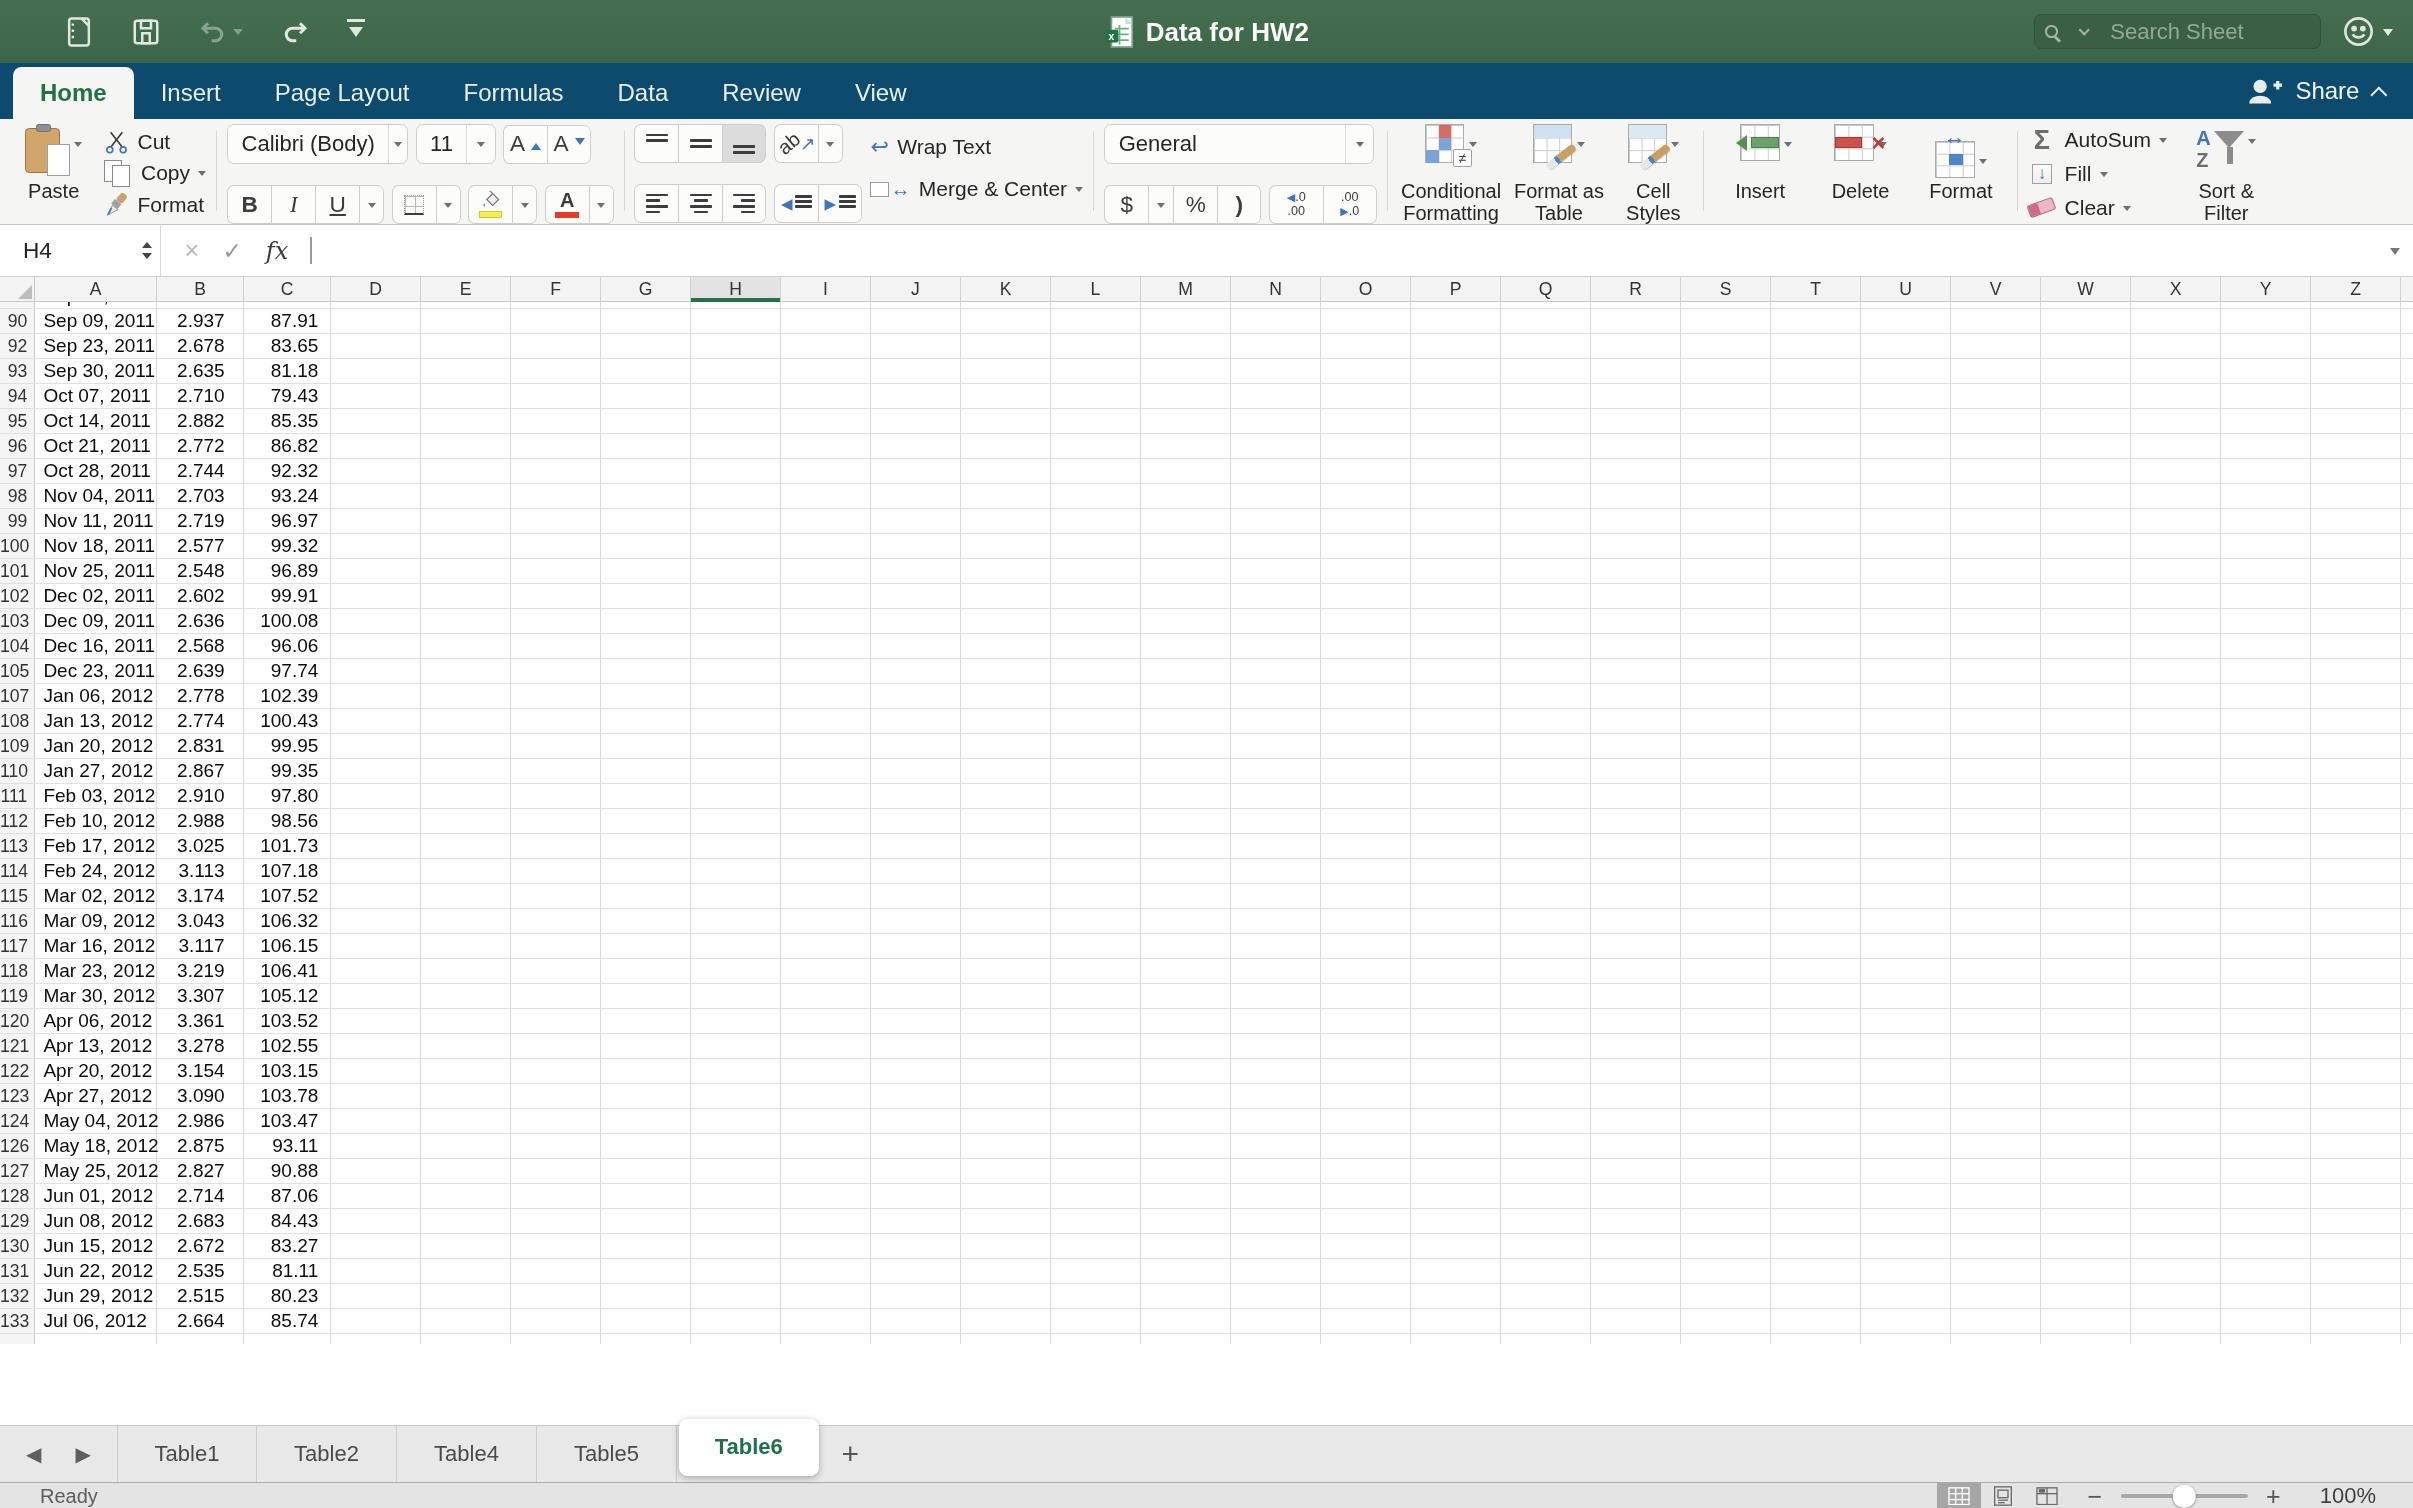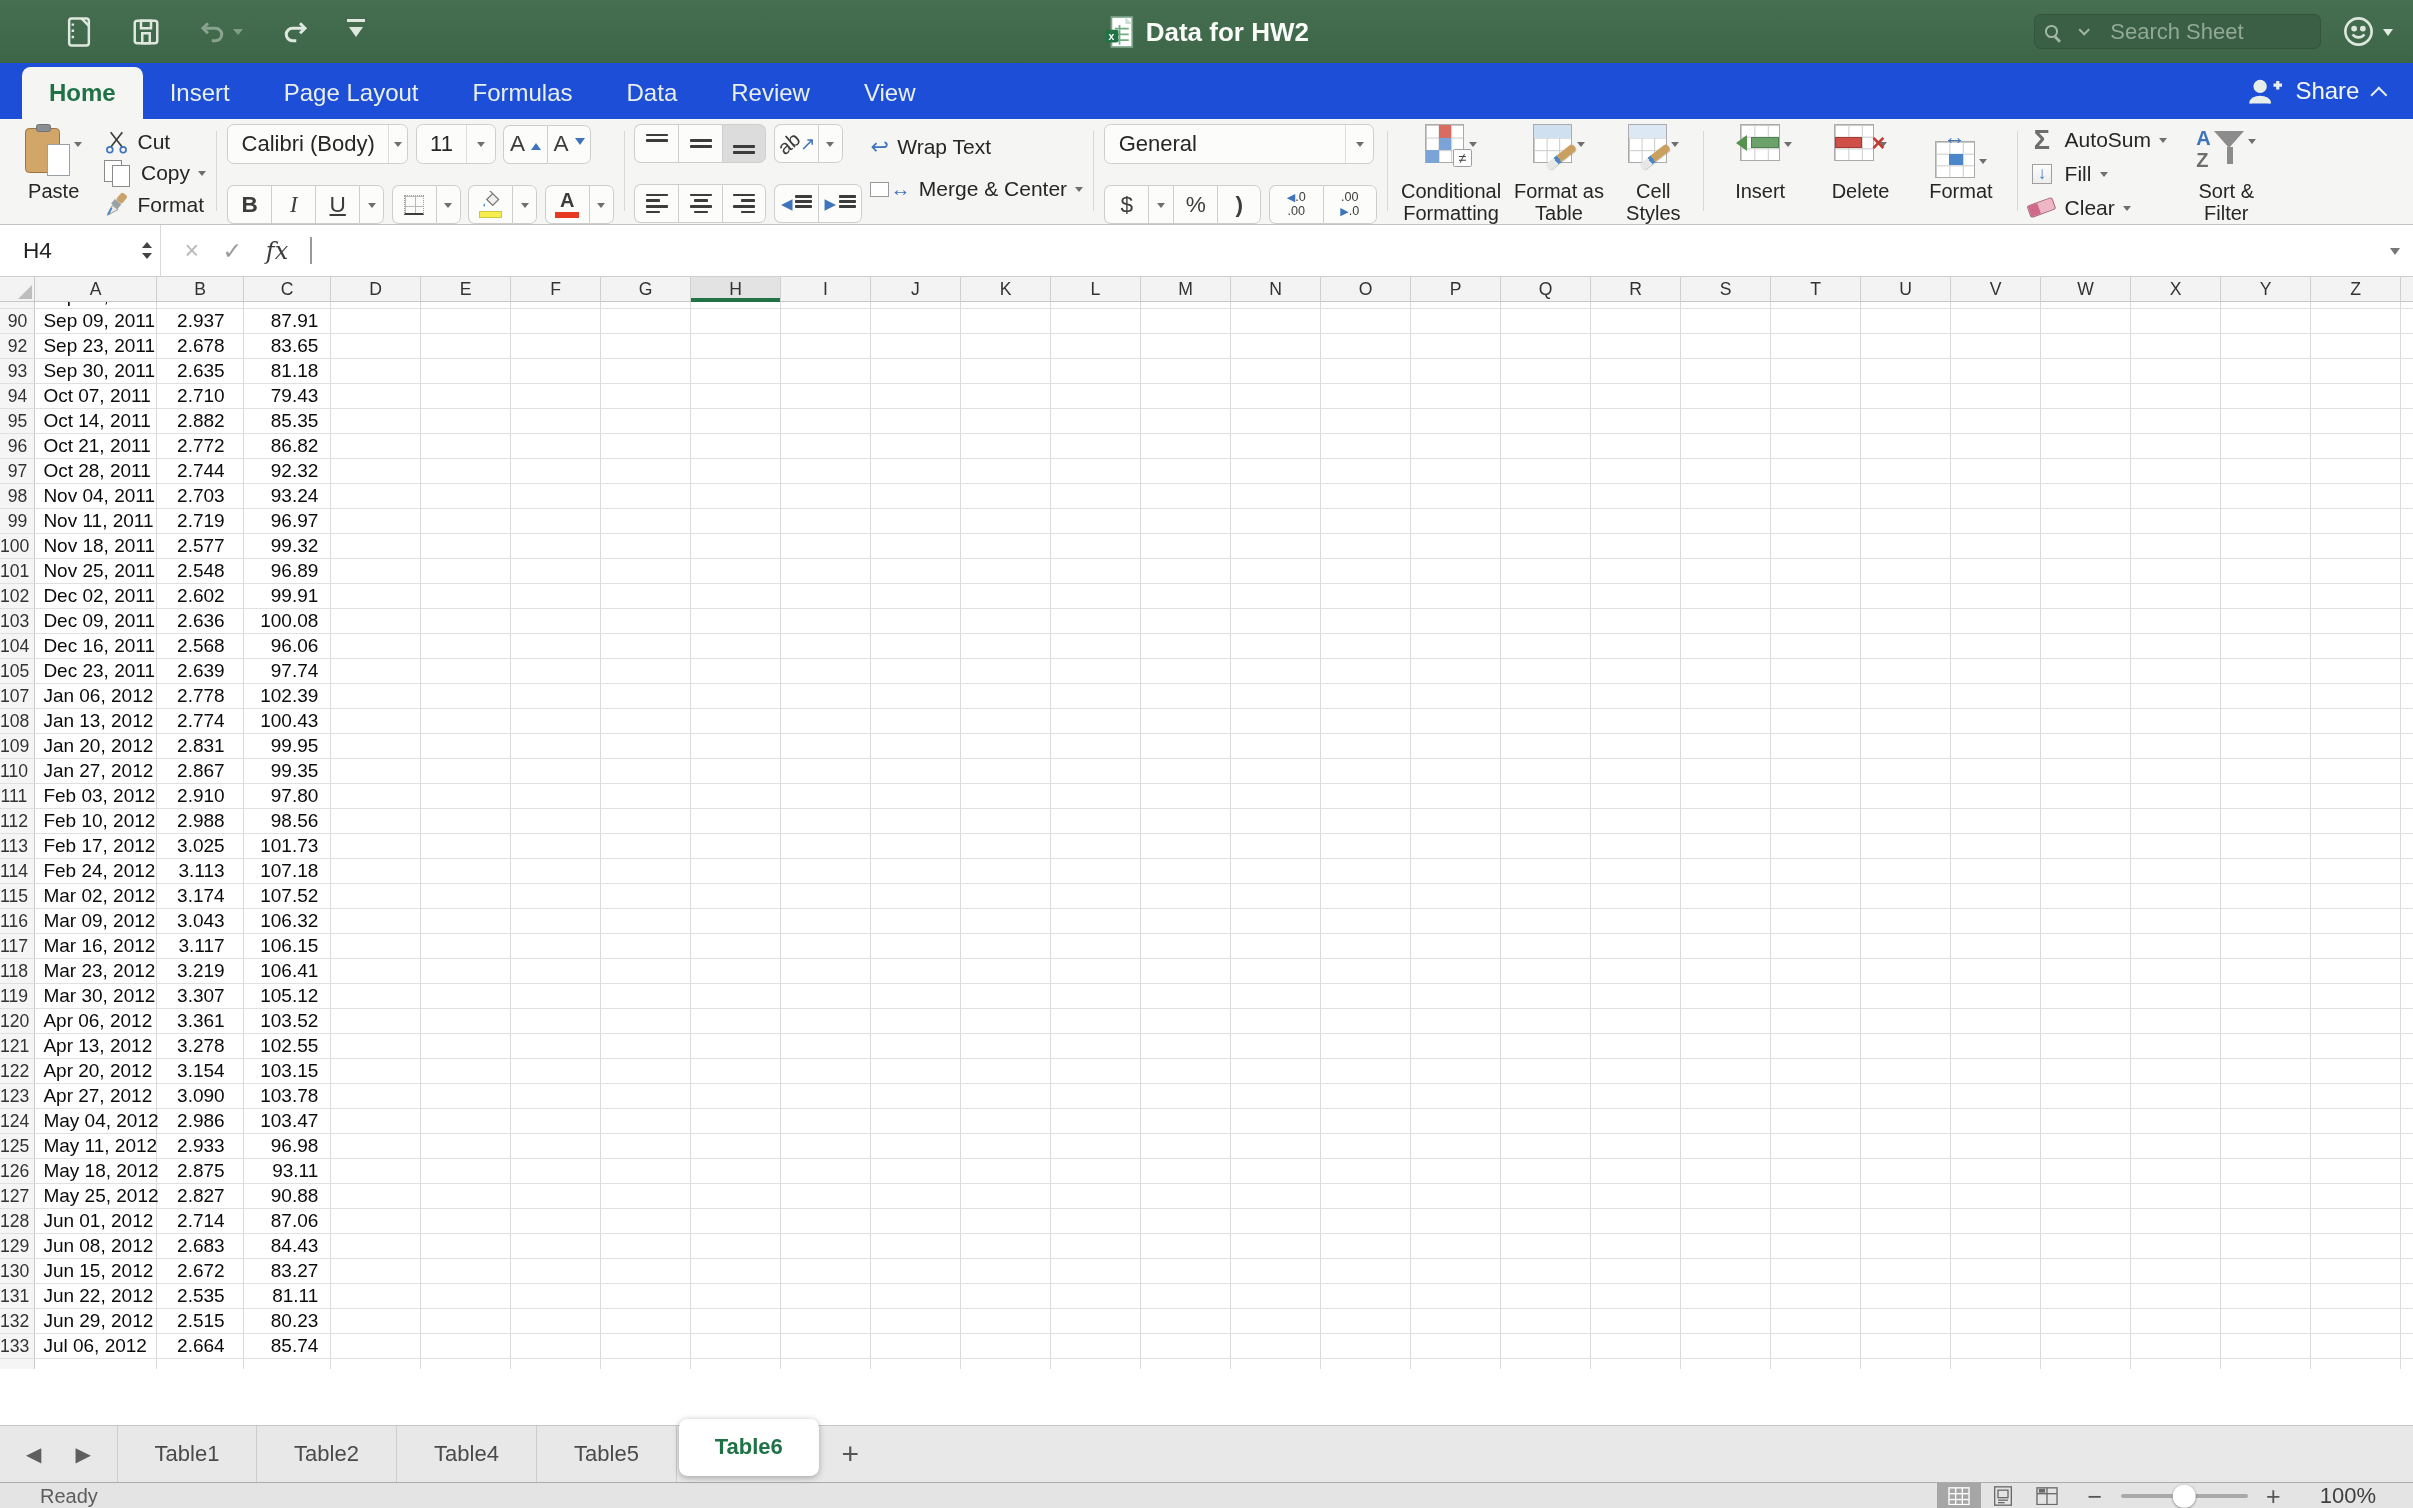--- a/index.html
+++ b/index.html
@@ -28,21 +28,21 @@
     left: 8.4px; top: 8.4px; transform: rotate(-45deg); }
   .chev { width: 8.4px; height: 8.4px; border-right: 2.1px solid #a3b7a7; border-bottom: 2.1px solid #a3b7a7;
     transform: rotate(45deg); margin-top: -3.4px; flex: none;}
   .searchbox input { background: transparent; border: none; outline: none; color: #d7e2d9;
     font-size: 22px; width: 100%; font-family: "Liberation Sans", sans-serif; }
   .searchbox input::placeholder { color: #93a997; }
   .smiley-wrap { display: flex; align-items: center; gap: 6.7px; }
   .chev-dn-w { width: 0; height: 0; border: 5.9px solid transparent; border-top: 7.5px solid #e3ebe4; margin-top: 6.7px;}
 
   
-  .tabrow { height: 56px; background: #1d4ed8; display: flex; align-items: flex-end; padding-left: 22px; position: relative; }
+  .tabrow { height: 56px; background: #0c4a6e; display: flex; align-items: flex-end; padding-left: 13px; position: relative; }
   .rtab { font-size: 24px; color: #e9f0ea; padding: 0 27px; line-height: 52px; height: 52px; }
   .rtab.active { background: #f5f5f4; color: #1e7245; font-weight: bold; border-radius: 8.4px 8.4px 0 0; }
   .share-cluster { position: absolute; right: 28.5px; top: 0; height: 100%; display: flex; align-items: center; gap: 13.4px; }
   .share-label { color: #f2f6f2; font-size: 24px; }
   .chev-up { width: 11.7px; height: 11.7px; border-left: 2.5px solid #e8efe9; border-top: 2.5px solid #e8efe9;
     transform: rotate(45deg); margin-top: 6.7px; }
 
   
   .ribbon { height: 106px; background: #f5f5f4; border-bottom: 0.8px solid #c3c3c3;
     display: flex; align-items: stretch; padding: 5px 6.7px 6.7px 11.7px; }
@@ -975,27 +975,20 @@
           <div class="cfill"></div>
         </div>
         <div class="grow">
           <div class="rn">124</div>
           <div class="cell ca">May 04, 2012</div>
           <div class="cell cb">2.986</div>
           <div class="cell cc">103.47</div>
           <div class="cfill"></div>
         </div>
         <div class="grow">
-          <div class="rn">125</div>
-          <div class="cell ca">May 11, 2012</div>
-          <div class="cell cb">2.933</div>
-          <div class="cell cc">96.98</div>
-          <div class="cfill"></div>
-        </div>
-        <div class="grow">
           <div class="rn">126</div>
           <div class="cell ca">May 18, 2012</div>
           <div class="cell cb">2.875</div>
           <div class="cell cc">93.11</div>
           <div class="cfill"></div>
         </div>
         <div class="grow">
           <div class="rn">127</div>
           <div class="cell ca">May 25, 2012</div>
           <div class="cell cb">2.827</div>

